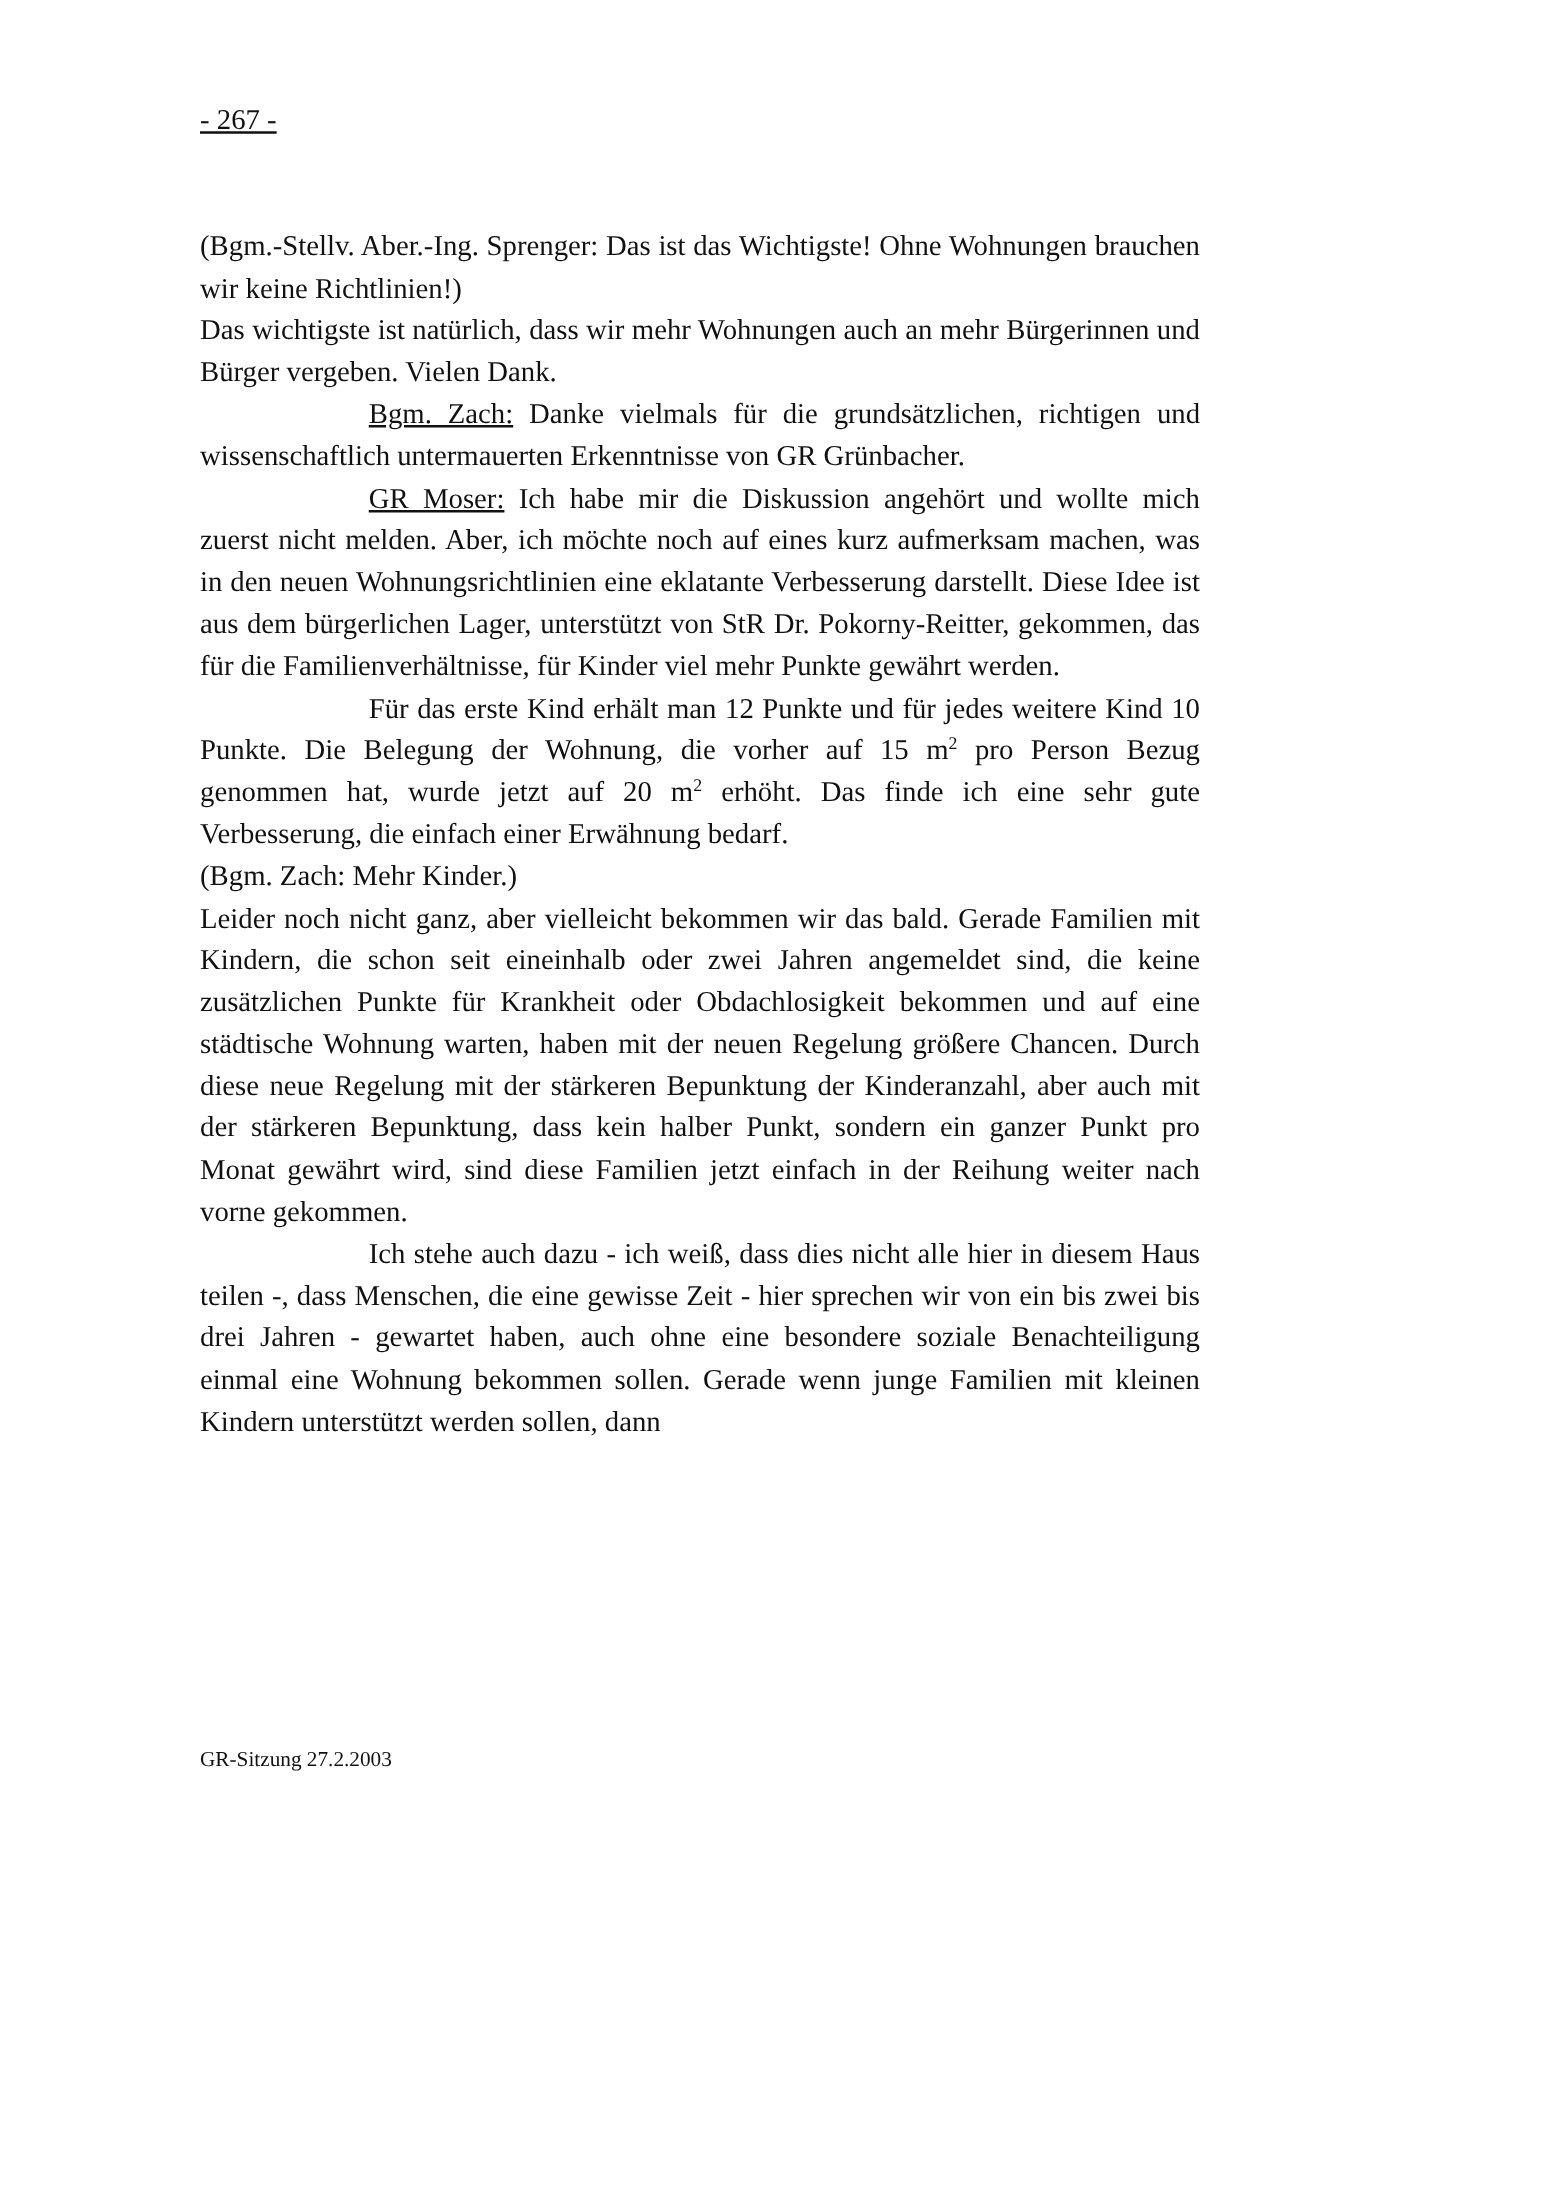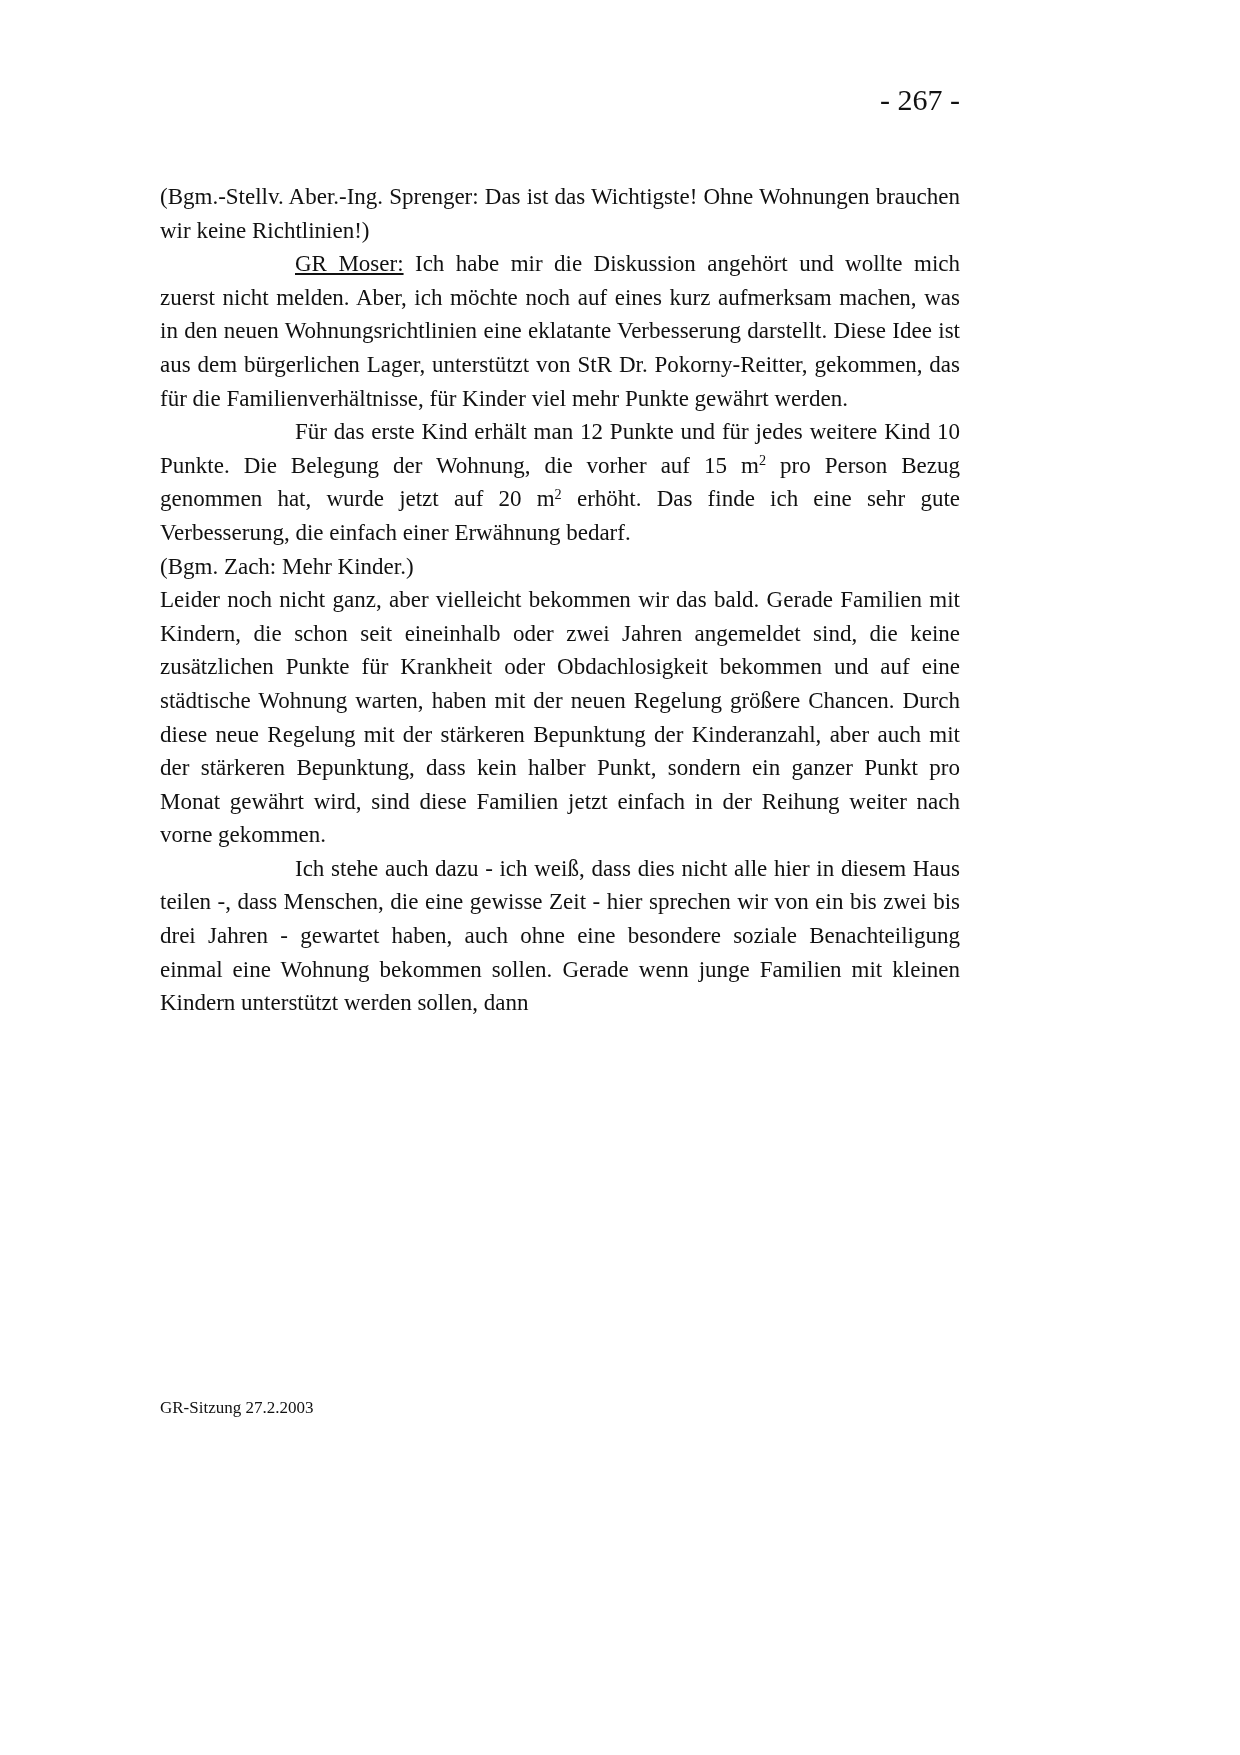--- a/index.html
+++ b/index.html
@@ -14,23 +14,24 @@
     background: #ffffff;
     font-family: "Liberation Serif", "DejaVu Serif", serif;
     color: #111111;
     overflow: hidden;
   }
   .page-number {
     position: absolute;
     top: 82px;
     left: 160px;
     width: 800px;
-    text-align: right;
-    font-size: 30px;
+    text-align: left;
+    font-size: 23px;
     line-height: 1.2;
+    text-decoration: underline;
   }
   .body-text {
     position: absolute;
     top: 180px;
     left: 160px;
     width: 800px;
     font-size: 23px;
     line-height: 33.6px;
     text-align: justify;
   }
@@ -64,21 +65,23 @@
 <body>
 
 <div class="page">
 
   <div class="page-number">- 267 -</div>
 
   <div class="body-text">
 
     <p class="para"><span>(Bgm.-Stellv. Aber.-Ing. Sprenger: Das ist das Wichtigste! Ohne Wohnungen brauchen wir keine Richtlinien!)</span></p>
 
+    <p class="para"><span>Das wichtigste ist natürlich, dass wir mehr Wohnungen auch an mehr Bürgerinnen und Bürger vergeben. Vielen Dank.</span></p>
 
+    <p class="para indent"><span class="speaker">Bgm. Zach:</span> <span>Danke vielmals für die grundsätzlichen, richtigen und wissenschaftlich untermauerten Erkenntnisse von GR Grünbacher.</span></p>
 
     <p class="para indent"><span class="speaker">GR Moser:</span> <span>Ich habe mir die Diskussion angehört und wollte mich zuerst nicht melden. Aber, ich möchte noch auf eines kurz aufmerksam machen, was in den neuen Wohnungsrichtlinien eine eklatante Verbesserung darstellt. Diese Idee ist aus dem bürgerlichen Lager, unterstützt von StR Dr. Pokorny-Reitter, gekommen, das für die Familienverhältnisse, für Kinder viel mehr Punkte gewährt werden.</span></p>
 
     <p class="para indent"><span>Für das erste Kind erhält man 12 Punkte und für jedes weitere Kind 10 Punkte. Die Belegung der Wohnung, die vorher auf 15 m</span><sup class="msup">2</sup><span> pro Person Bezug genommen hat, wurde jetzt auf 20 m</span><sup class="msup">2</sup><span> erhöht. Das finde ich eine sehr gute Verbesserung, die einfach einer Erwähnung bedarf.</span></p>
 
 
     <p class="para"><span>(Bgm. Zach: Mehr Kinder.)</span></p>
 
     <p class="para"><span>Leider noch nicht ganz, aber vielleicht bekommen wir das bald. Gerade Familien mit Kindern, die schon seit eineinhalb oder zwei Jahren angemeldet sind, die keine zusätzlichen Punkte für Krankheit oder Obdachlosigkeit bekommen und auf eine städtische Wohnung warten, haben mit der neuen Regelung größere Chancen. Durch diese neue Regelung mit der stärkeren Bepunktung der Kinderanzahl, aber auch mit der stärkeren Bepunktung, dass kein halber Punkt, sondern ein ganzer Punkt pro Monat gewährt wird, sind diese Familien jetzt einfach in der Reihung weiter nach vorne gekommen.</span></p>
 

